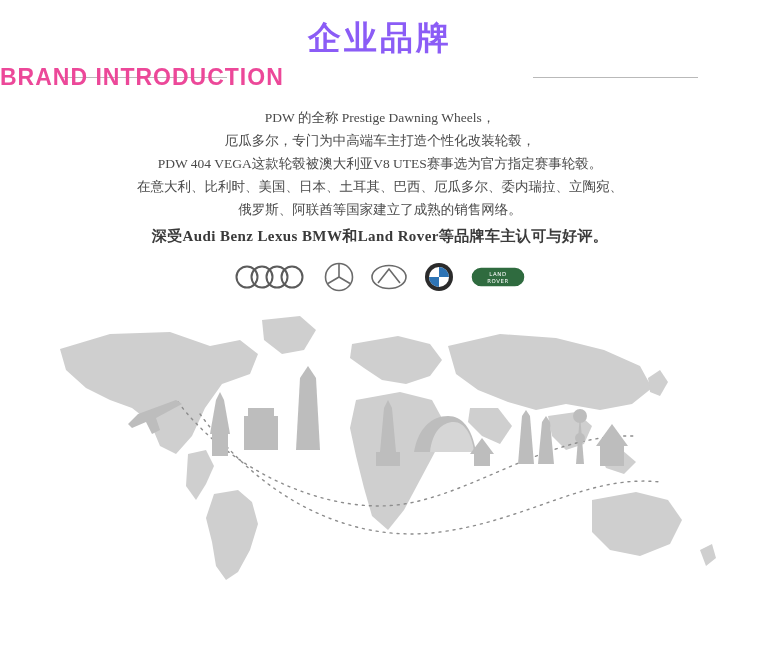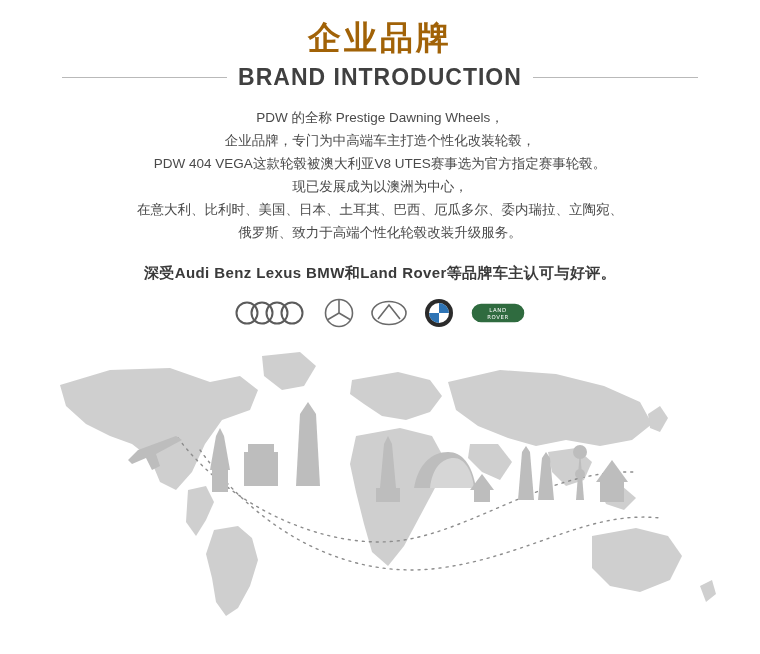--- a/index.html
+++ b/index.html
@@ -19,21 +19,21 @@
     position: relative;
     width: 760px;
     height: 654px;
   }
 
   
   .title-cn {
     text-align: center;
     font-size: 33px;
     font-weight: bold;
-    color: #a16207;
+    color: #8b5cf6;
     letter-spacing: 3px;
     padding-top: 18px;
     line-height: 1.2;
     font-family: "DejaVu Sans", sans-serif;
   }
   .rule-wrap {
     position: relative;
     height: 26px;
     margin-top: 6px;
   }
@@ -43,44 +43,44 @@
     height: 1px;
     background: #b9b9b9;
   }
   .rule.left  { left: 62px;  width: 165px; }
   .rule.right { right: 62px; width: 165px; }
   .title-en {
     position: absolute;
     top: 0;
     left: 0;
     right: 0;
-    text-align: center;
+    text-align: left;
     font-size: 23px;
     font-weight: bold;
-    color: #404040;
+    color: #ec4899;
     letter-spacing: 1px;
   }
 
   
   .copy {
     margin-top: 16px;
     text-align: center;
   }
   .copy p {
     margin: 0;
     font-size: 13.5px;
     line-height: 23px;
     color: #4a4a4a;
-    font-family: Liberation Sans, sans-serif;
+    font-family: Liberation Serif, serif;
   }
   .copy p.brands {
     font-size: 15px;
     font-weight: bold;
     color: #3a3a3a;
-    margin-top: 17px;
+    margin-top: 4px;
     letter-spacing: 0.4px;
   }
 
   
   .logos {
     margin-top: 12px;
     display: flex;
     justify-content: center;
     align-items: center;
     gap: 16px;
@@ -109,25 +109,24 @@
   <div class="title-cn">企业品牌</div>
 
   <div class="rule-wrap">
     <div class="rule left"></div>
     <div class="rule right"></div>
     <div class="title-en">BRAND   INTRODUCTION</div>
   </div>
 
   <div class="copy">
     <p>PDW 的全称 Prestige Dawning Wheels，</p>
-    <p>企业品牌，专门为中高端车主打造个性化改装轮毂，</p>
+    <p>厄瓜多尔，专门为中高端车主打造个性化改装轮毂，</p>
     <p>PDW 404 VEGA这款轮毂被澳大利亚V8 UTES赛事选为官方指定赛事轮毂。</p>
-    <p>现已发展成为以澳洲为中心，</p>
     <p>在意大利、比利时、美国、日本、土耳其、巴西、厄瓜多尔、委内瑞拉、立陶宛、</p>
-    <p>俄罗斯、致力于高端个性化轮毂改装升级服务。</p>
+    <p>俄罗斯、阿联酋等国家建立了成熟的销售网络。</p>
     <p class="brands">深受Audi  Benz  Lexus   BMW和Land Rover等品牌车主认可与好评。</p>
   </div>
 
   <div class="logos">
 
     <div class="logo">
       <svg width="74" height="26" viewBox="0 0 74 26" aria-hidden="true">
         <g fill="none" stroke="#5b5b5b" stroke-width="2">
           <circle cx="13" cy="13" r="10.5"></circle>
           <circle cx="28" cy="13" r="10.5"></circle>

